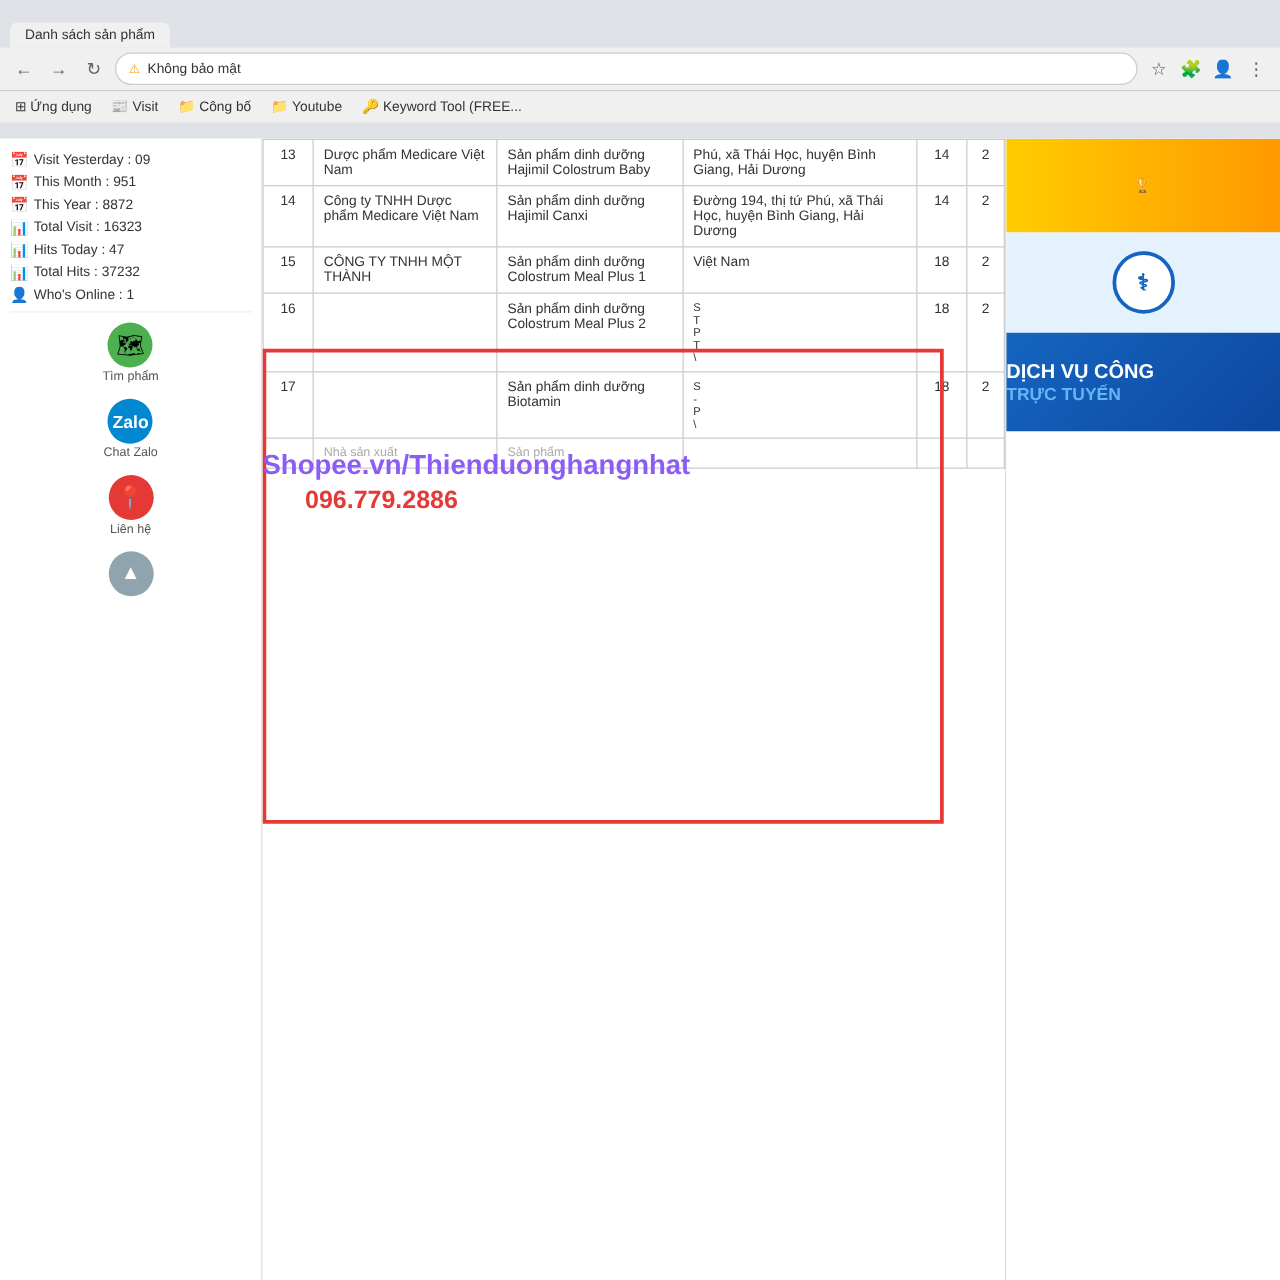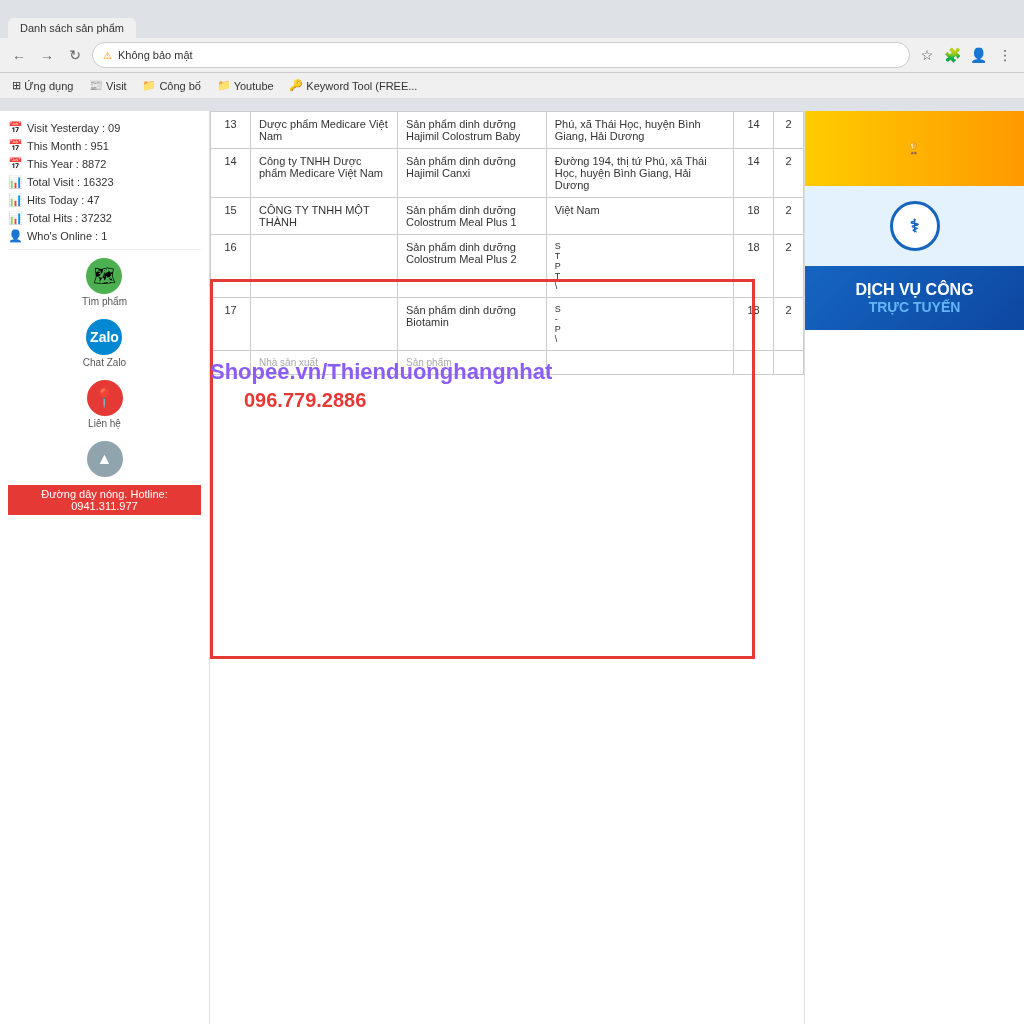--- a/index.html
+++ b/index.html
@@ -222,23 +222,22 @@
     .right-banner {
       width: 100%;
       height: 75px;
       overflow: hidden;
       position: relative;
     }
     .banner-dich-vu {
       background: linear-gradient(135deg, #1565C0, #0D47A1);
       display: flex;
       flex-direction: column;
-      align-items: center;
       justify-content: center;
-      height: 64px;
+      height: 79px;
     }
     .banner-dich-vu .title {
       color: white;
       font-size: 16px;
       font-weight: bold;
     }
     .banner-dich-vu .subtitle {
       color: #64B5F6;
       font-size: 14px;
       font-weight: bold;
@@ -381,23 +380,20 @@
         </div>
         <span class="tool-label">Liên hệ</span>
       </div>
       <div class="tool-item">
         <div class="tool-circle" style="background:#90A4AE">
           <span style="color:white;font-size:16px;">▲</span>
         </div>
       </div>
     </div>
 
-    <div class="hotline-bar">
-      <span class="hotline-text">Đường dây nóng. Hotline: 0941.311.977</span>
-    </div>
   </div>
 
   <div class="main-content" style="position:relative;">
 
     <div class="red-highlight-box" style="top: 168px; left: 0px; width: 545px; height: 380px;"></div>
 
     <div class="overlay-text" style="top: 248px; left: 0px;">
       <span class="overlay-shopee">Shopee.vn/Thienduonghangnhat</span>
     </div>
     <div class="overlay-text" style="top: 278px; left: 0px;">

